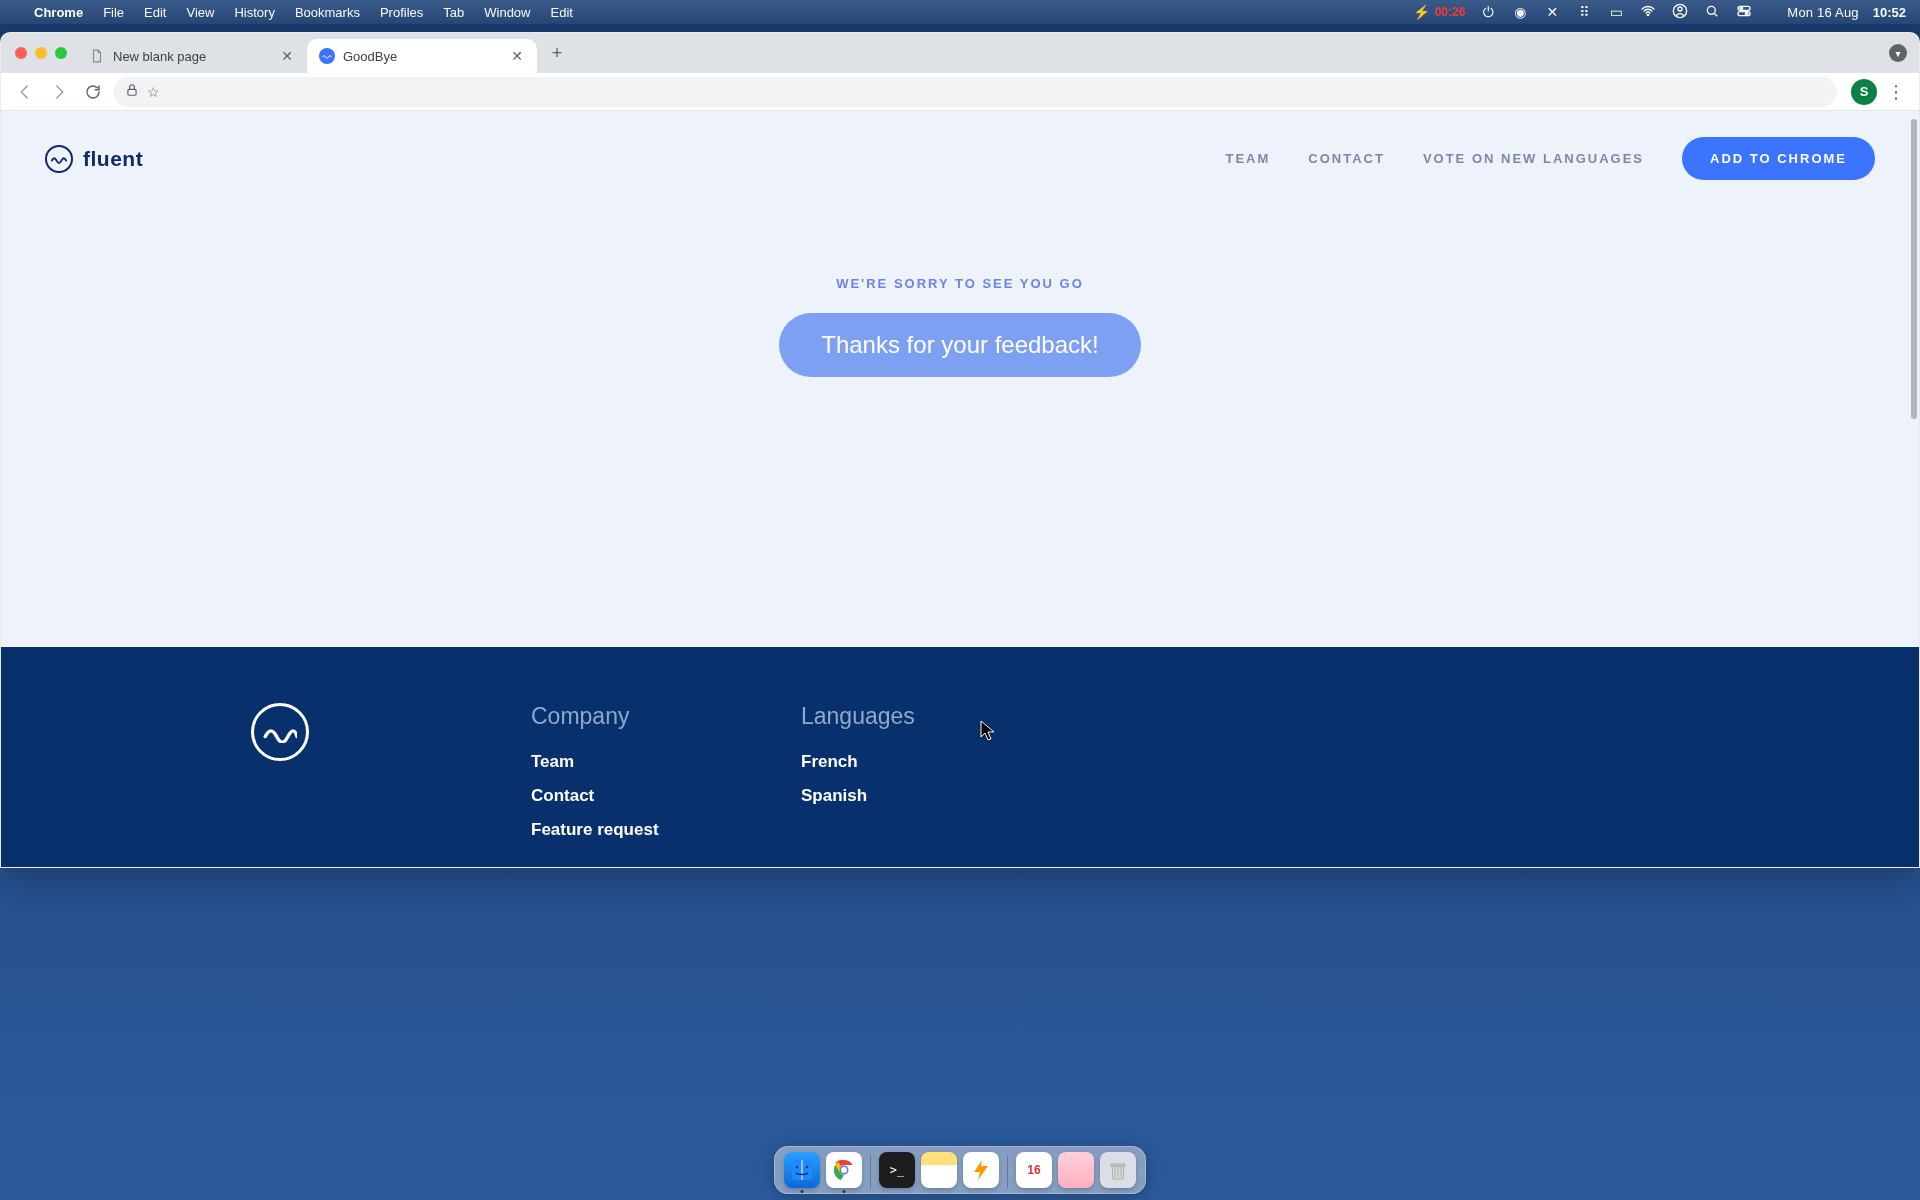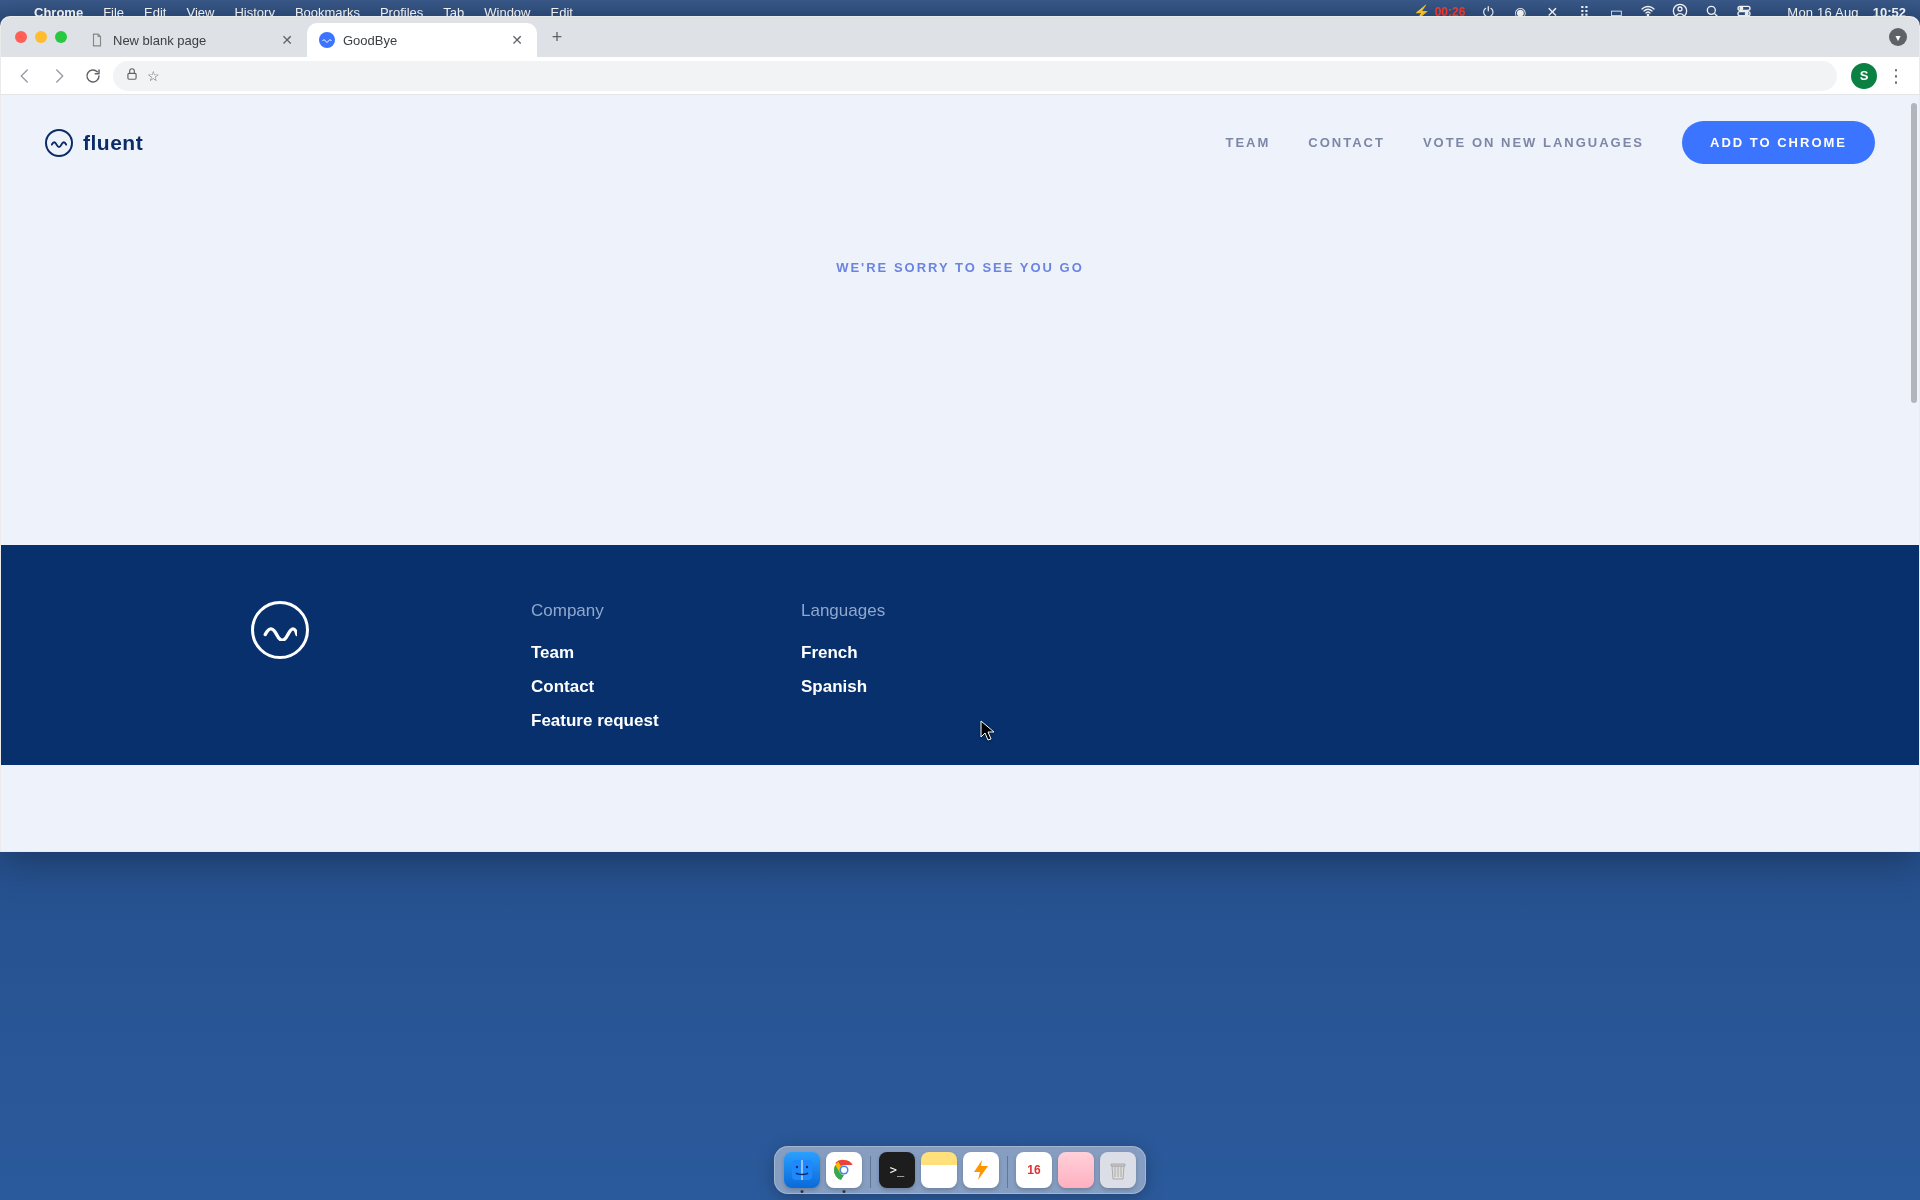--- a/index.html
+++ b/index.html
@@ -22,21 +22,21 @@
   .mac-menubar .right { display: flex; align-items: center; gap: 14px; }
   .mac-menubar .right .batt { display:flex; align-items:center; gap:4px; background:rgba(0,0,0,0); }
   .mac-menubar .right .batt .bolt { color:#ff3b30; font-size:14px; }
   .mac-menubar .right .batt .time { color:#ff3b30; font-weight:700; font-size:12px; }
   .mac-menubar .right .ico { width:18px; text-align:center; font-size:14px; }
   .mac-menubar .right .date { font-size:13px; letter-spacing:0.2px;margin-left:20px; }
   .mac-menubar .right .clock { font-size:13px; font-weight:600; }
 
   
   .chrome {
-    position: absolute; top: 16px; left: 0; right: 0; height: 836px;
+    position: absolute; top: 32px; left: 0; right: 0; height: 836px;
     background: #fff;
     border-top-left-radius: 10px; border-top-right-radius: 10px;
     box-shadow: 0 10px 40px rgba(0,0,0,0.3);
     overflow: hidden;
     display: flex; flex-direction: column;
     border: 1px solid rgba(0,0,0,0.08);
   }
 
   
   .tabstrip {
@@ -110,21 +110,21 @@
 
   .site-footer {
     margin-top: 270px;
     background:#07306c; color:#fff; padding:56px 70px 20px 70px;
     display:flex; gap:40px;
   }
   .footer-logo-col { width:420px; padding-left:180px; }
   .footer-mark { width:58px; height:58px; border:3px solid #fff; border-radius:50%; display:flex; align-items:center; justify-content:center; }
   .footer-mark svg { width:34px; height:22px; stroke:#fff; fill:none; stroke-width:3; stroke-linecap:round; }
   .footer-col { width:230px; }
-  .footer-col h4 { color:#90a8cf; font-size:17px; font-weight:500; margin:0 0 22px 0; }
+  .footer-col h4 { color:#90a8cf; font-size:23px; font-weight:500; margin:0 0 22px 0; }
   .footer-col a { display:block; color:#fff; font-size:17px; font-weight:600; margin:0 0 14px 0; text-decoration:none; }
 
   
   .cursor { position:absolute; pointer-events:none; z-index:500; }
   .cursor svg { width:16px; height:22px; filter: drop-shadow(0 1px 1px rgba(0,0,0,0.4)); }
 
   
   .dock {
     position:absolute; bottom:6px; left:50%; transform:translateX(-50%);
     display:flex; align-items:flex-end; gap:6px;
@@ -291,20 +291,21 @@
       <nav class="site-nav">
         <a>TEAM</a>
         <a>CONTACT</a>
         <a>VOTE ON NEW LANGUAGES</a>
         <button class="cta-btn">ADD TO CHROME</button>
       </nav>
     </header>
 
     <section class="hero">
       <div class="eyebrow">WE'RE SORRY TO SEE YOU GO</div>
+      <div class="thanks-pill">Thanks for your feedback!</div>
     </section>
 
     <footer class="site-footer">
       <div class="footer-logo-col">
         <div class="footer-mark">
           <svg viewBox="0 0 30 16">
               <path d="M2 12 Q7 2 12 12 T22 12 T30 12"></path>
             </svg>
         </div>
       </div>

